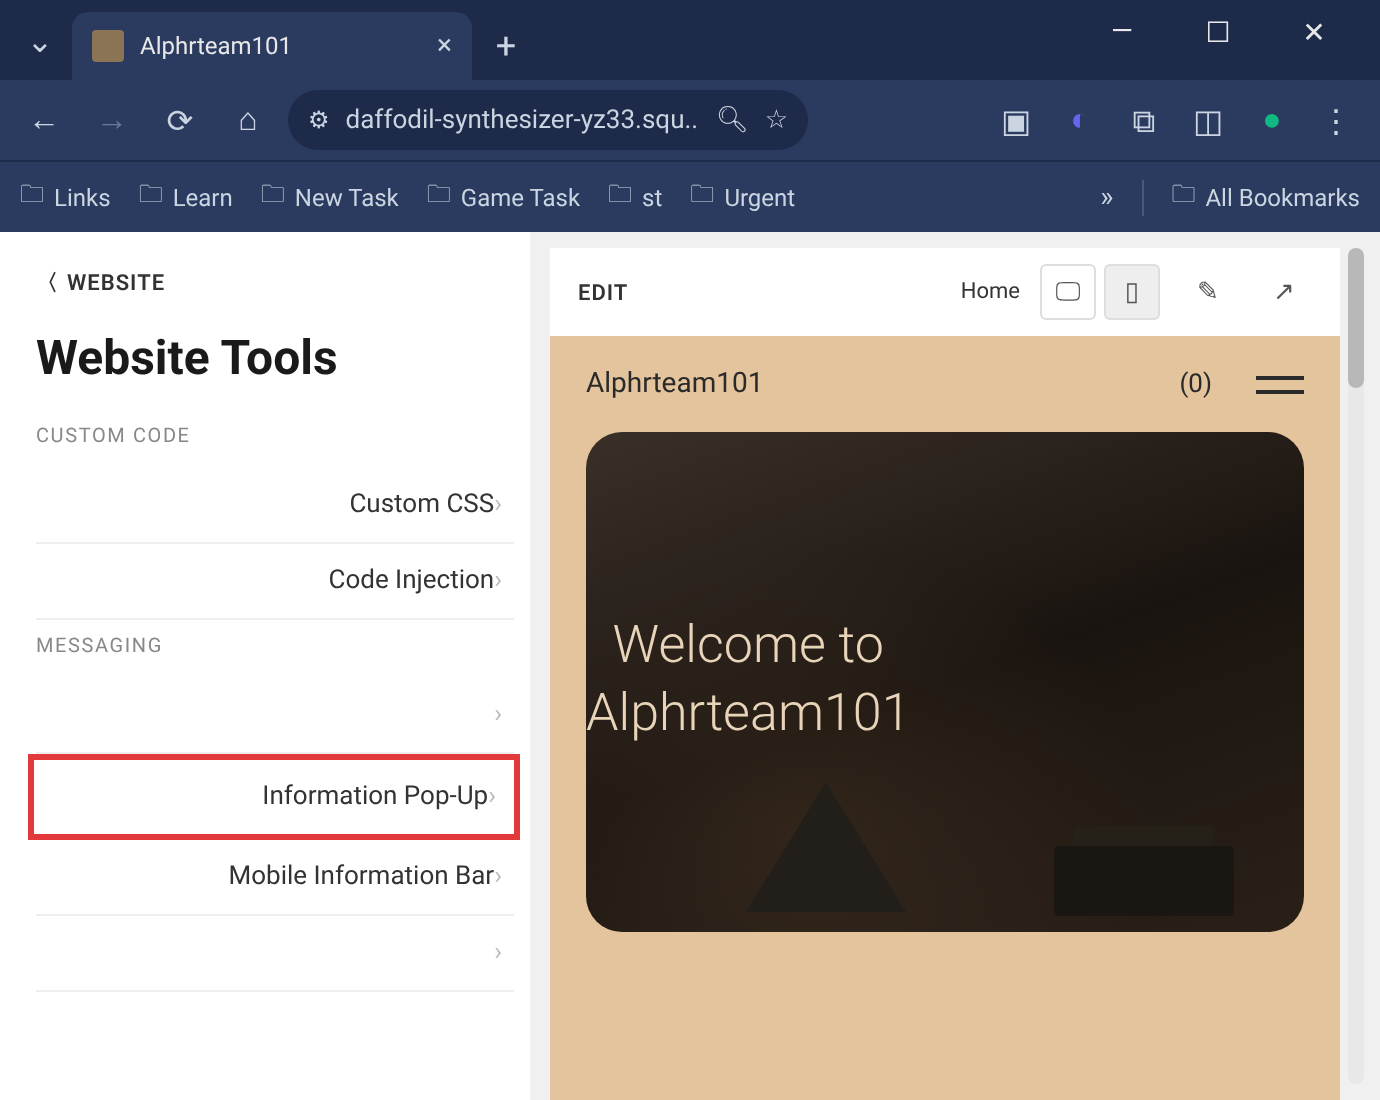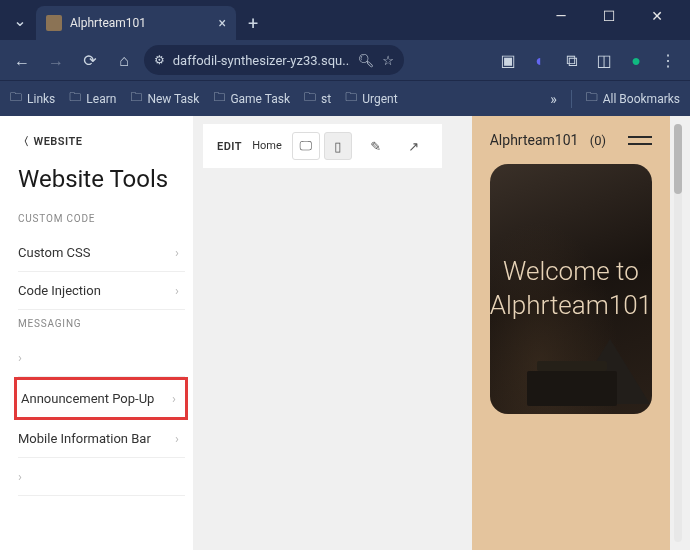--- a/index.html
+++ b/index.html
@@ -19,42 +19,42 @@
 .url-text{flex:1;overflow:hidden;white-space:nowrap}
 .ricons{display:flex;gap:4px;margin-left:auto}
 .bookmarks{height:36px;background:#2b3b5f;display:flex;align-items:center;padding:0 10px;gap:14px;border-top:1px solid #1e2a4a}
 .bmk{display:flex;align-items:center;gap:5px;color:#cbd5e1;font-size:12px}
 .bmk-icon{color:#cbd5e1}
 .bmk-more{margin-left:auto;color:#cbd5e1;font-size:14px}
 .bmk-sep{width:1px;height:18px;background:#455a7f}
 .content{height:434px;background:#f0f0f0;display:flex;position:relative}
 .sidebar{width:265px;background:#fff;padding:18px 8px 0 18px;overflow-y:auto}
 .back-link{display:flex;align-items:center;gap:4px;font-size:11px;font-weight:600;letter-spacing:0.5px;color:#333;margin-bottom:16px}
-.sidebar-title{font-size:24px;font-weight:400;color:#1a1a1a;margin-bottom:20px}
+.sidebar-title{font-size:24px;font-weight:700;color:#1a1a1a;margin-bottom:20px}
 .section-label{font-size:10px;font-weight:400;letter-spacing:0.8px;color:#888;margin-bottom:10px;margin-top:8px}
-.menu-item{display:flex;align-items:center;justify-content:space-between;padding:11px 6px 11px 0;font-size:13px;color:#333;border-bottom:1px solid #eee}
+.menu-item{display:flex;align-items:center;justify-content:flex-end;padding:11px 6px 11px 0;font-size:13px;color:#333;border-bottom:1px solid #eee}
 .menu-chevron{color:#bbb;font-size:13px}
 .highlighted{border:3px solid #e23a3a;margin-left:-4px;margin-right:-3px;padding-left:4px;padding-right:3px}
 .highlighted .menu-item{border-bottom:none}
-.preview-area{flex:1;display:flex;flex-direction:row;position:relative}
+.preview-area{flex:1;display:flex;flex-direction:column;position:relative}
 .preview-toolbar{height:44px;background:#fff;display:flex;align-items:center;padding:0 14px;margin:8px 20px 0 10px;gap:10px}
 .edit-label{font-size:11px;font-weight:600;letter-spacing:0.5px;color:#333}
-.page-info{flex:1;text-align:left;line-height:1.2}
+.page-info{flex:1;text-align:right;line-height:1.2}
 .page-title{font-size:11px;color:#333}
 .page-status{font-size:10px;color:#777}
 .device-btns{display:flex;gap:4px}
 .dbtn{width:28px;height:28px;border:1px solid #ddd;border-radius:3px;display:flex;align-items:center;justify-content:center;font-size:13px;color:#555}
 .dbtn.active{background:#eee}
 .preview-frame{margin:0 20px 0 10px;flex:1;position:relative;background:#e4c49d;overflow:hidden}
 .site-header{height:48px;display:flex;align-items:center;justify-content:space-between;padding:0 18px;background:#e4c49d}
 .site-name{font-size:14px;color:#2a2a2a;font-weight:400}
 .site-cart{font-size:13px;color:#2a2a2a}
 .hamburger{display:flex;flex-direction:column;gap:5px}
 .hamburger span{width:24px;height:2px;background:#2a2a2a}
-.hero{margin:0 18px;height:250px;background:linear-gradient(160deg,#3a3028 0%,#1a1410 50%,#2a2018 100%);border-radius:18px;position:relative;overflow:hidden;display:flex;align-items:center;justify-content:flex-end}
+.hero{margin:0 18px;height:250px;background:linear-gradient(160deg,#3a3028 0%,#1a1410 50%,#2a2018 100%);border-radius:18px;position:relative;overflow:hidden;display:flex;align-items:center;justify-content:flex-start}
 .hero-text{text-align:center;color:#e8d4b8;font-size:26px;line-height:1.3;font-weight:300;font-family:Georgia,serif;z-index:2}
 .hero-overlay{position:absolute;inset:0;background:radial-gradient(ellipse at 30% 80%,rgba(80,60,40,0.4) 0%,transparent 50%)}
 .pyramid{position:absolute;bottom:10px;left:80px;width:0;height:0;border-left:40px solid transparent;border-right:40px solid transparent;border-bottom:65px solid #2a2520;filter:brightness(0.8)}
 .books{position:absolute;bottom:8px;right:35px;width:90px;height:35px;background:#1a1612;border-radius:2px}
 .books::after{content:"";position:absolute;top:-10px;left:10px;width:70px;height:10px;background:#252018;border-radius:2px}
 .scroll-track{position:absolute;right:8px;top:8px;bottom:8px;width:8px;background:#e8e8e8;border-radius:4px}
 .scroll-thumb{position:absolute;top:0;width:8px;height:70px;background:#b8b8b8;border-radius:4px}
 </style>
 </head>
 <body>
@@ -145,21 +145,21 @@
         <span>Code Injection</span>
         <span class="menu-chevron">›</span>
       </div>
 
     <div class="section-label">MESSAGING</div>
     <div class="menu-item">
         <span class="menu-chevron">›</span>
       </div>
     <div class="highlighted">
       <div class="menu-item">
-          <span>Announcement Pop-Up</span>
+          <span>Information Pop-Up</span>
           <span class="menu-chevron">›</span>
         </div>
     </div>
     <div class="menu-item">
         <span>Mobile Information Bar</span>
         <span class="menu-chevron">›</span>
       </div>
     <div class="menu-item">
         <span class="menu-chevron">›</span>
       </div>

